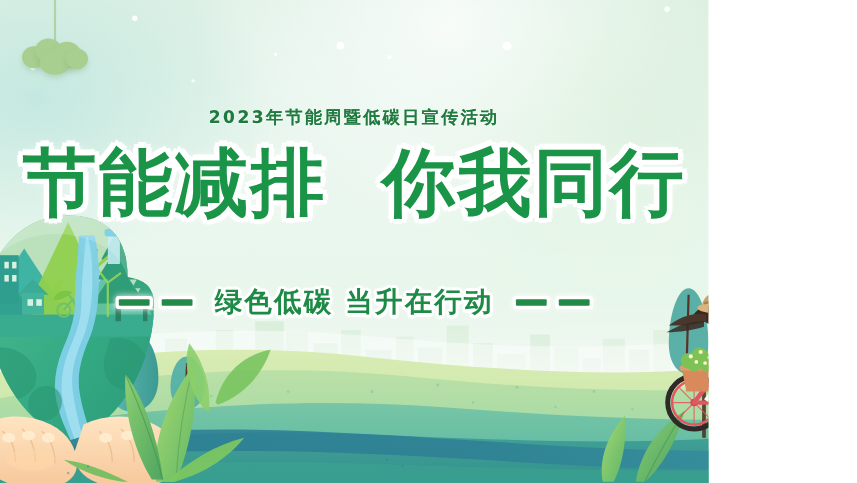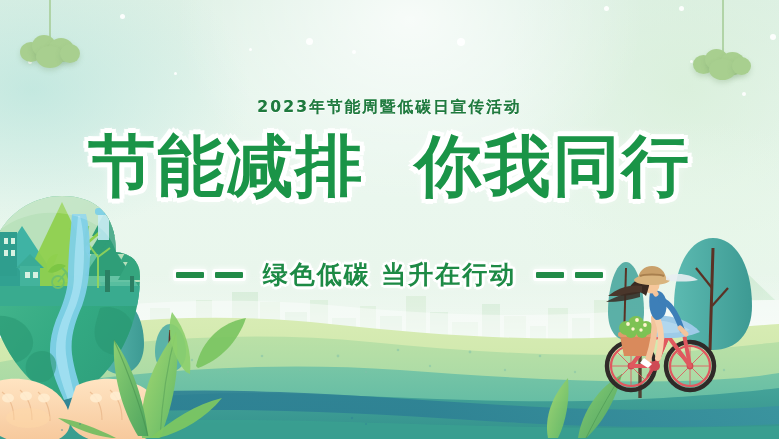--- a/index.html
+++ b/index.html
@@ -1,18 +1,18 @@
 <!DOCTYPE html>
 <html><head>
 <meta charset="utf-8">
 <style>
   html,body{margin:0;padding:0;background:#fff;}
   #poster{
     position:relative;
-    width:779px;height:439px;
+    width:644px;height:439px;
     overflow:hidden;
     font-family:"Liberation Sans","DejaVu Sans",sans-serif;
     background:linear-gradient(180deg,#dff1e6 0%,#e6f5ec 22%,#eaf7ee 45%,#e9f6ec 62%,#dff0e2 100%);
   }
   
   .wash{position:absolute;pointer-events:none;}
   .wash-l{left:-120px;top:-60px;width:380px;height:300px;
     background:radial-gradient(ellipse at 40% 50%,rgba(168,222,214,.55),rgba(168,222,214,0) 68%);}
   .wash-r{right:-60px;top:-90px;width:340px;height:320px;
     background:radial-gradient(ellipse at 55% 55%,rgba(214,238,214,.7),rgba(214,238,214,0) 70%);}

